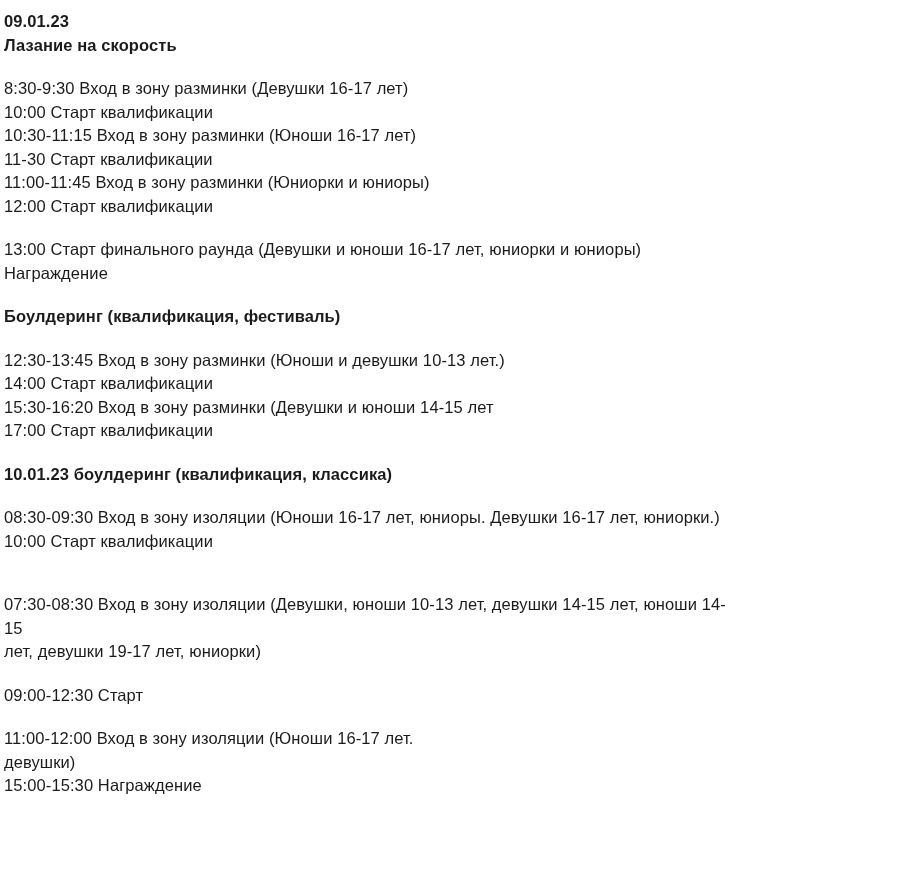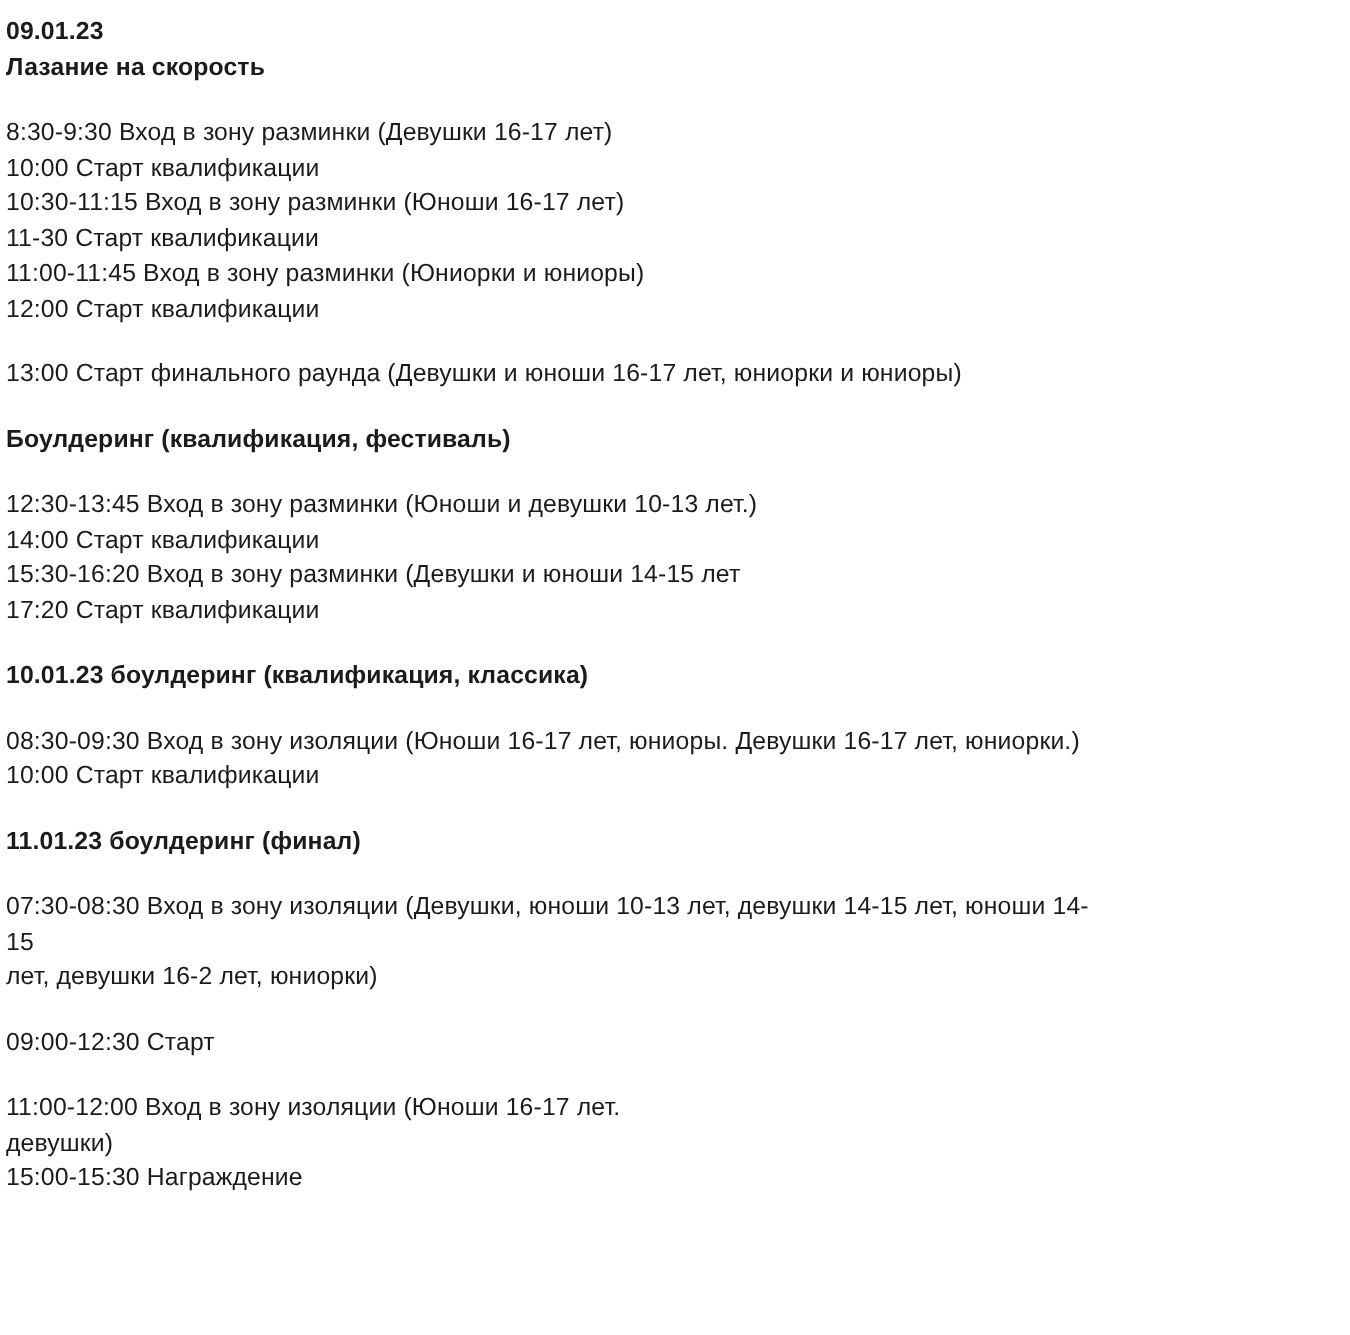--- a/index.html
+++ b/index.html
@@ -44,37 +44,37 @@
       <div class="line bold">Лазание на скорость</div>
       <div class="spacer-block gap-md"></div>
       <div class="line">8:30-9:30 Вход в зону разминки (Девушки 16-17 лет)</div>
       <div class="line">10:00 Старт квалификации</div>
       <div class="line">10:30-11:15 Вход в зону разминки (Юноши 16-17 лет)</div>
       <div class="line">11-30 Старт квалификации</div>
       <div class="line">11:00-11:45 Вход в зону разминки (Юниорки и юниоры)</div>
       <div class="line">12:00 Старт квалификации</div>
       <div class="spacer-block gap-md"></div>
       <div class="line">13:00 Старт финального раунда (Девушки и юноши 16-17 лет, юниорки и юниоры)</div>
+      <div class="line">Награждение</div>
       <div class="spacer-block gap-md"></div>
       <div class="line bold">Боулдеринг (квалификация, фестиваль)</div>
       <div class="spacer-block gap-md"></div>
       <div class="line">12:30-13:45 Вход в зону разминки (Юноши и девушки 10-13 лет.)</div>
       <div class="line">14:00 Старт квалификации</div>
       <div class="line">15:30-16:20 Вход в зону разминки (Девушки и юноши 14-15 лет</div>
-      <div class="line">17:20 Старт квалификации</div>
+      <div class="line">17:00 Старт квалификации</div>
       <div class="spacer-block gap-md"></div>
       <div class="line bold">10.01.23 боулдеринг (квалификация, классика)</div>
       <div class="spacer-block gap-md"></div>
       <div class="line">08:30-09:30 Вход в зону изоляции (Юноши 16-17 лет, юниоры. Девушки 16-17 лет, юниорки.)</div>
       <div class="line">10:00 Старт квалификации</div>
       <div class="spacer-block gap-md"></div>
-      <div class="line bold">11.01.23 боулдеринг (финал)</div>
       <div class="spacer-block gap-md"></div>
       <div class="line">07:30-08:30 Вход в зону изоляции (Девушки, юноши 10-13 лет, девушки 14-15 лет, юноши 14-15</div>
-      <div class="line">лет, девушки 16-2 лет, юниорки)</div>
+      <div class="line">лет, девушки 19-17 лет, юниорки)</div>
       <div class="spacer-block gap-md"></div>
       <div class="line">09:00-12:30 Старт</div>
       <div class="spacer-block gap-md"></div>
       <div class="line">11:00-12:00 Вход в зону изоляции (Юноши 16-17 лет.</div>
       <div class="line">девушки)</div>
       <div class="line">15:00-15:30 Награждение</div>
     </div>
 </div>
 
 </body></html>

